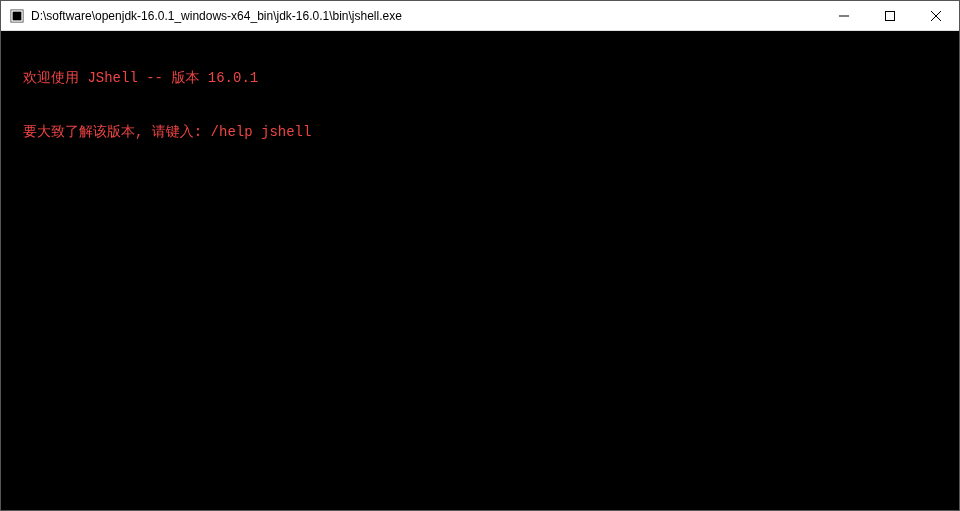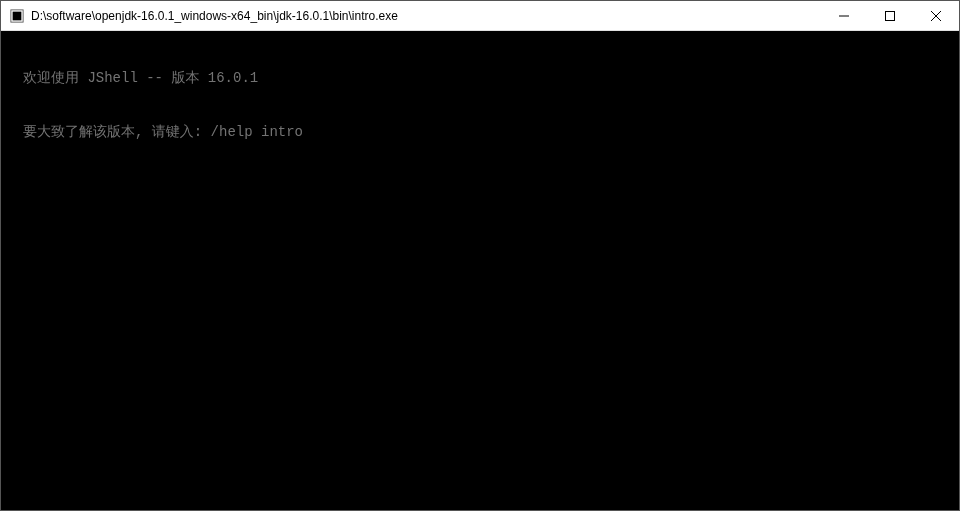--- a/index.html
+++ b/index.html
@@ -59,21 +59,21 @@
       display: flex;
       align-items: center;
       justify-content: center;
       color: #000;
       font-size: 10px;
       cursor: default;
     }
     .terminal {
       flex: 1;
       background: #000000;
-      color: #737373;
+      color: #ef4444;
       font-family: "NSimSun", "SimSun", "Consolas", "Courier New", monospace;
       font-size: 14px;
       line-height: 18px;
       padding: 2px 6px;
       white-space: pre;
       overflow: hidden;
     }
     .terminal-line {
       white-space: pre;
     }
@@ -99,21 +99,21 @@
 
 <div class="window">
 
   <div class="titlebar">
     <span class="titlebar-icon">
       <svg viewBox="0 0 16 16">
         <rect x="1" y="1" width="14" height="14" fill="none" stroke="#555" stroke-width="1"></rect>
         <rect x="3" y="3" width="10" height="10" fill="#000"></rect>
       </svg>
     </span>
-    <span class="titlebar-title">D:\software\openjdk-16.0.1_windows-x64_bin\jdk-16.0.1\bin\intro.exe</span>
+    <span class="titlebar-title">D:\software\openjdk-16.0.1_windows-x64_bin\jdk-16.0.1\bin\jshell.exe</span>
     <div class="window-controls">
       <div class="win-btn">
         <svg width="10" height="10" viewBox="0 0 10 10">
             <line x1="0" y1="5" x2="10" y2="5" stroke="#000" stroke-width="1"></line>
           </svg>
       </div>
       <div class="win-btn">
         <svg width="10" height="10" viewBox="0 0 10 10">
             <rect x="0.5" y="0.5" width="9" height="9" fill="none" stroke="#000" stroke-width="1"></rect>
           </svg>
@@ -122,16 +122,16 @@
         <svg width="10" height="10" viewBox="0 0 10 10">
             <line x1="0" y1="0" x2="10" y2="10" stroke="#000" stroke-width="1"></line>
             <line x1="10" y1="0" x2="0" y2="10" stroke="#000" stroke-width="1"></line>
           </svg>
       </div>
     </div>
   </div>
 
   <div class="terminal">
     <div class="terminal-line indent">欢迎使用 JShell -- 版本 16.0.1</div>
-    <div class="terminal-line indent">要大致了解该版本, 请键入: /help intro</div>
+    <div class="terminal-line indent">要大致了解该版本, 请键入: /help jshell</div>
   </div>
 
 </div>
 
 </body></html>

